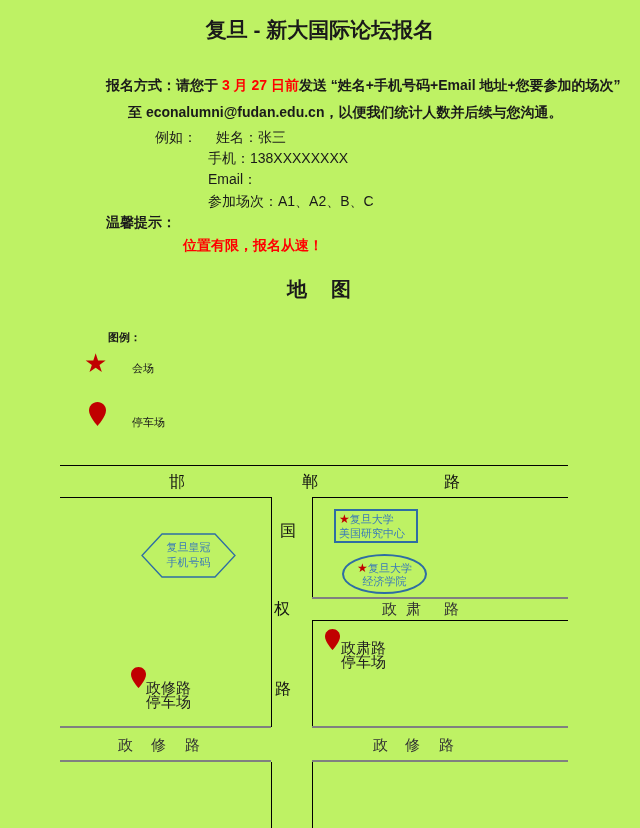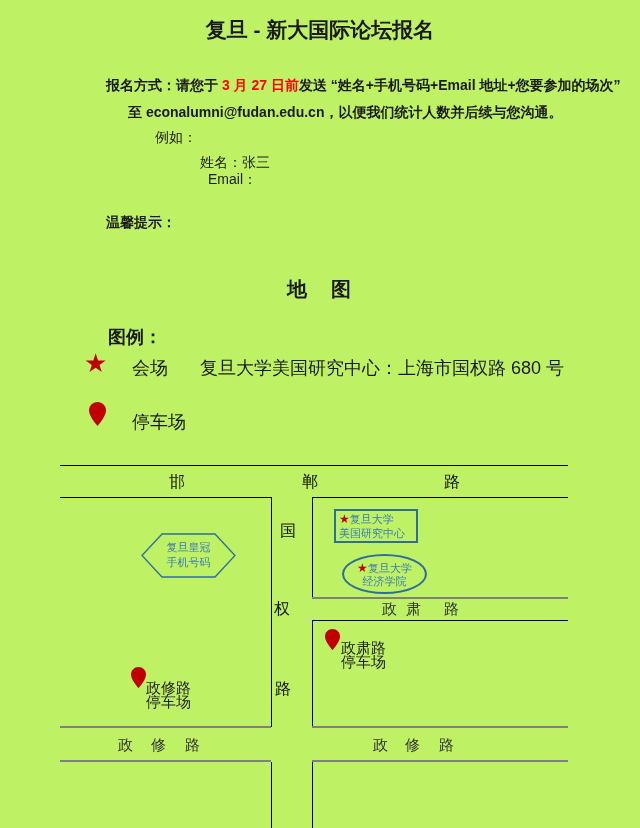--- a/index.html
+++ b/index.html
@@ -6,21 +6,21 @@
   body {
     width:640px; height:828px; background:#ffffff;
     font-family:"Liberation Sans","DejaVu Sans",sans-serif;
     color:#1a1a1a;
   }
   .page { position:relative; width:640px; height:828px; overflow:hidden; background:#bef264;text-decoration:underline; }
   .abs { position:absolute; white-space:nowrap; }
   .b { font-weight:bold;margin-left:28px; }
   .red { color:#ff0000; }
   .t14 { font-size:14px; line-height:19px; }
-  .t13 { font-size:18px; line-height:17px; }
+  .t13 { font-size:11px; line-height:17px; }
 
   .title { top:16px; left:0; width:640px; text-align:center; font-size:21px; font-weight:bold; }
   .map-heading { top:276px; left:0; width:640px; text-align:center; font-size:20px; font-weight:bold; letter-spacing:2px; }
 
   
   .hl { position:absolute; height:1px; background:#000; }
   .hlg { position:absolute; height:2px; background:#808080; }
   .vl { position:absolute; width:1px; background:#000; }
   .rc { position:absolute; font-size:16px; line-height:18px; color:#111; }
   .rc2 { position:absolute; font-size:15px; line-height:17px; color:#333; }
@@ -43,31 +43,33 @@
 <div class="page">
 
   <div class="abs title">复旦 - 新大国际论坛报名</div>
 
   <div class="abs t14 b" style="left:78px; top:76px;">
     <span>报名方式：</span><span>请您于 </span><span class="red">3 月 27 日前</span><span>发送 “姓名+手机号码+Email 地址+您要参加的场次”</span>
   </div>
   <div class="abs t14 b" style="left:100px; top:103px;">至 econalumni@fudan.edu.cn，以便我们统计人数并后续与您沟通。</div>
 
   <div class="abs t14" style="left:155px; top:128px;">例如：</div>
-  <div class="abs t14" style="left:200px; top:128px;margin-top:25px;">姓名：张三</div>
+  <div class="abs t14" style="left:216px; top:128px;">姓名：张三</div>
+  <div class="abs t14" style="left:208px; top:149px;">手机：138XXXXXXXX</div>
   <div class="abs t14" style="left:208px; top:170px;">Email：</div>
+  <div class="abs t14" style="left:208px; top:192px;">参加场次：A1、A2、B、C</div>
 
   <div class="abs t14 b" style="left:78px; top:213px;">温馨提示：</div>
+  <div class="abs t14 b red" style="left:155px; top:236px;">位置有限，报名从速！</div>
 
   <div class="abs map-heading">地　图</div>
 
   <div class="abs t13 b" style="left:80px; top:329px;">图例：</div>
   <div class="legend-star">★</div>
   <div class="abs t13" style="left:132px; top:360px;">会场</div>
-  <div class="abs t13" style="left:200px; top:360px;">复旦大学美国研究中心：上海市国权路 680 号</div>
   <svg class="abs" style="left:89px; top:402px;" width="17" height="24" viewBox="0 0 15 21">
     <path d="M7.5 0 C3.3 0 0 3.3 0 7.4 C0 12.8 7.5 21 7.5 21 C7.5 21 15 12.8 15 7.4 C15 3.3 11.7 0 7.5 0 Z" fill="#c00000"></path>
   </svg>
   <div class="abs t13" style="left:132px; top:414px;">停车场</div>
 
   <div>
 
     <div class="hl" style="left:60px; top:465px; width:508px;"></div>
     <span class="rc" style="left:169px; top:473px;">邯</span>
     <span class="rc" style="left:302px; top:473px;">郸</span>

